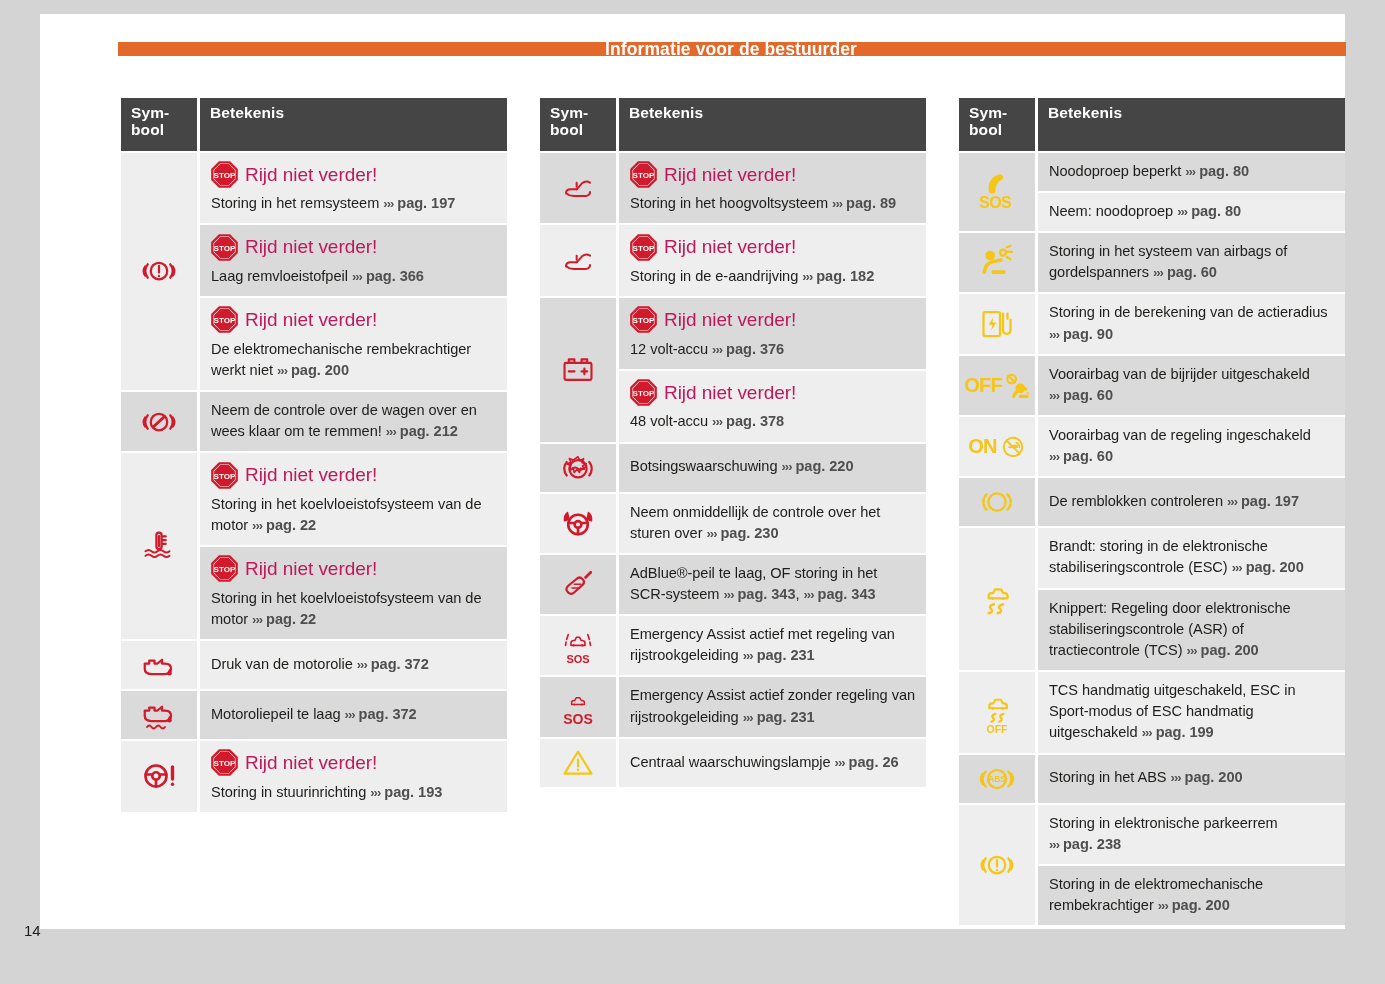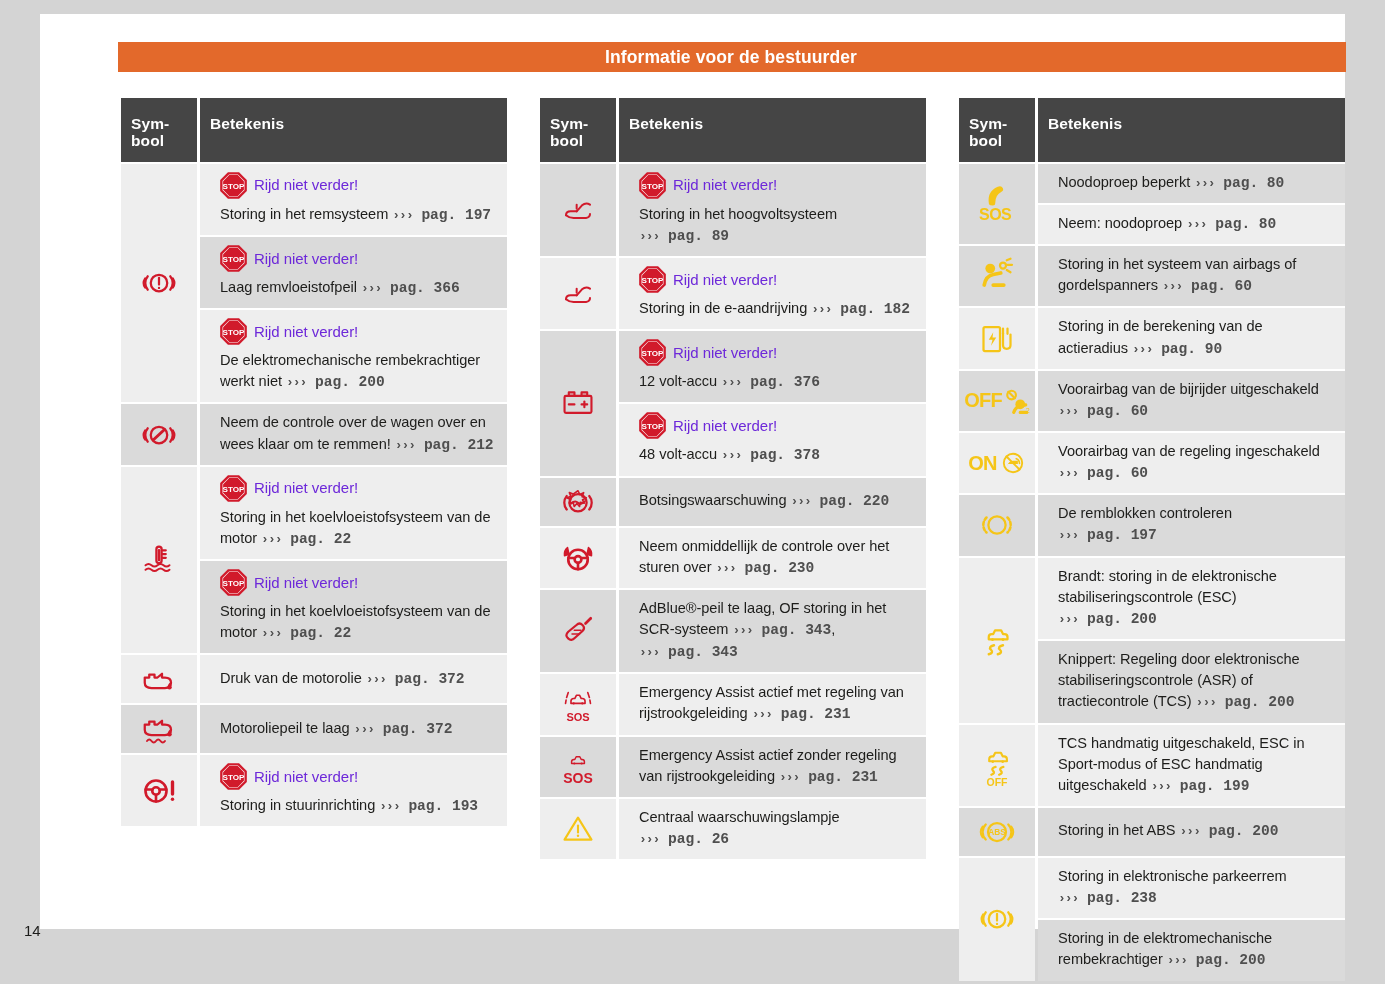--- a/index.html
+++ b/index.html
@@ -11,21 +11,21 @@
   }
   .page {
     position: absolute;
     left: 40px; top: 14px;
     width: 1305px; height: 915px;
     background: #ffffff;
   }
   .header-bar {
     position: absolute;
     left: 78px; top: 28px;
-    width: 1228px; height: 30px;
+    width: 1228px; height: 14px;
     background: #e3692b;
     color: #ffffff;
     font-size: 17.5px;
     font-weight: bold;
     letter-spacing: 0.1px;
     display: flex;
     align-items: center;
     justify-content: center;
     padding-right: 2px;
   }
@@ -52,51 +52,51 @@
     border-spacing: 3px 2px;
     table-layout: fixed;
   }
   table.symtab th {
     background: #454545;
     color: #ffffff;
     font-size: 15.5px;
     font-weight: bold;
     text-align: left;
     vertical-align: top;
-    padding: 17px 10px 12px 10px;
+    padding: 6px 10px 12px 10px;
     line-height: 1.12;
     letter-spacing: 0.1px;
   }
   th.th-sym { width: 76px; }
   th.th-mean { width: auto; margin-left: 22px; }
 
   td.symcell {
     width: 76px;
     text-align: center;
     vertical-align: middle;
     padding: 4px 20px;
   }
   td.meancell {
     vertical-align: middle;
-    padding: 8px 11px 9px 20px;
+    padding: 8px 11px 9px 11px;
     font-size: 14.6px;
     line-height: 1.45;
     color: #1d1d1b;
     letter-spacing: -0.05px;
     margin-left: 8px;
   }
   
   .bg-l { background: #eeeeee; }
   .bg-d { background: #dadada; }
 
-  .ref { font-weight: bold; color: #4f4f4f; white-space: nowrap; font-family: Liberation Mono, monospace; }
+  .ref { font-weight: bold; color: #4f4f4f; white-space: nowrap; }
   .chev { font-weight: bold; color: #4f4f4f; letter-spacing: -1px; font-size: 13px; }
 
   .stopline { display: flex; align-items: center; gap: 7px; margin-bottom: 5px; }
-  .stopline .stoptxt { font-size: 15px; color: #6d28d9; }
+  .stopline .stoptxt { font-size: 19px; color: #be185d; }
 
   .stopicon {
     display: inline-block;
     width: 27px; height: 27px;
     flex: 0 0 27px;
     position: relative;
   }
   .stopicon svg { display: block; }
 
   .ic { display: block; margin: 0 auto; }

